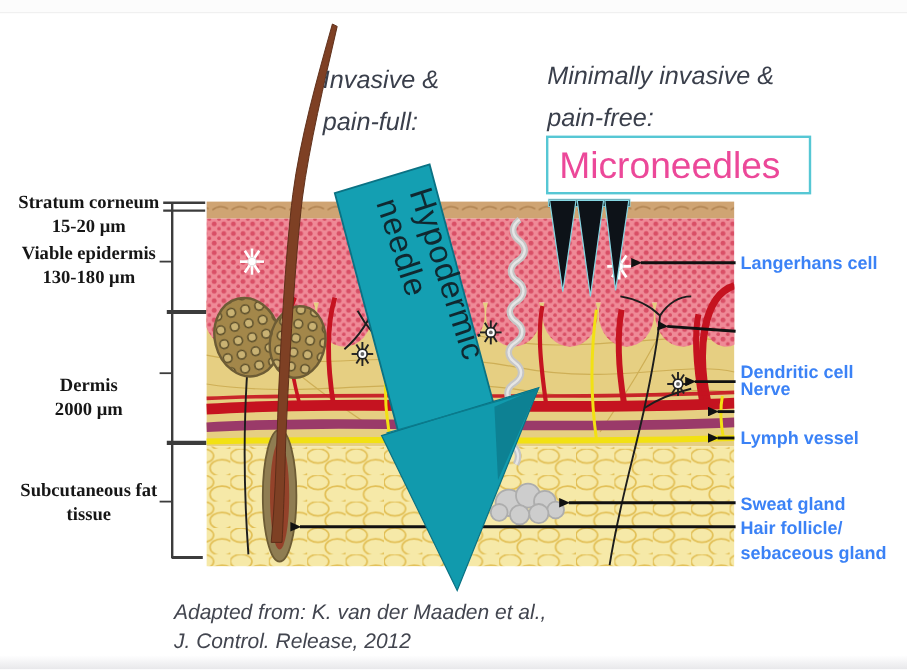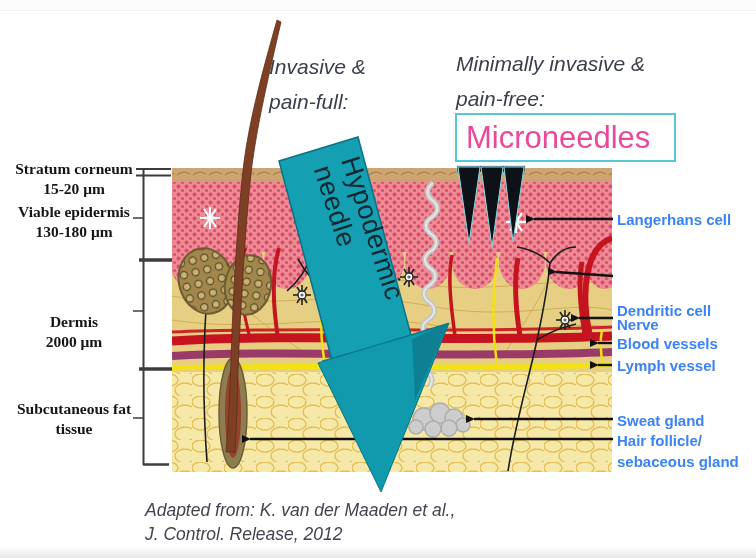--- a/index.html
+++ b/index.html
@@ -235,21 +235,20 @@
     <div>Dermis</div>
     <div>2000 μm</div>
   </div>
   <div class="llabel l4">
     <div>Subcutaneous fat tissue</div>
   </div>
 
   <div class="rlabel r1">Langerhans cell</div>
   <div class="rlabel r2">Nerve</div>
   <div class="rlabel r3">Dendritic cell</div>
-  <div class="rlabel r4">Blood vessels</div>
   <div class="rlabel r5">Lymph vessel</div>
   <div class="rlabel r6">Sweat gland</div>
   <div class="rlabel r7">Hair follicle/ sebaceous gland</div>
 
   <div class="citation">
     <div>Adapted from: K. van der Maaden et al.,</div>
     <div>J. Control. Release, 2012</div>
   </div>
 
 </div>

